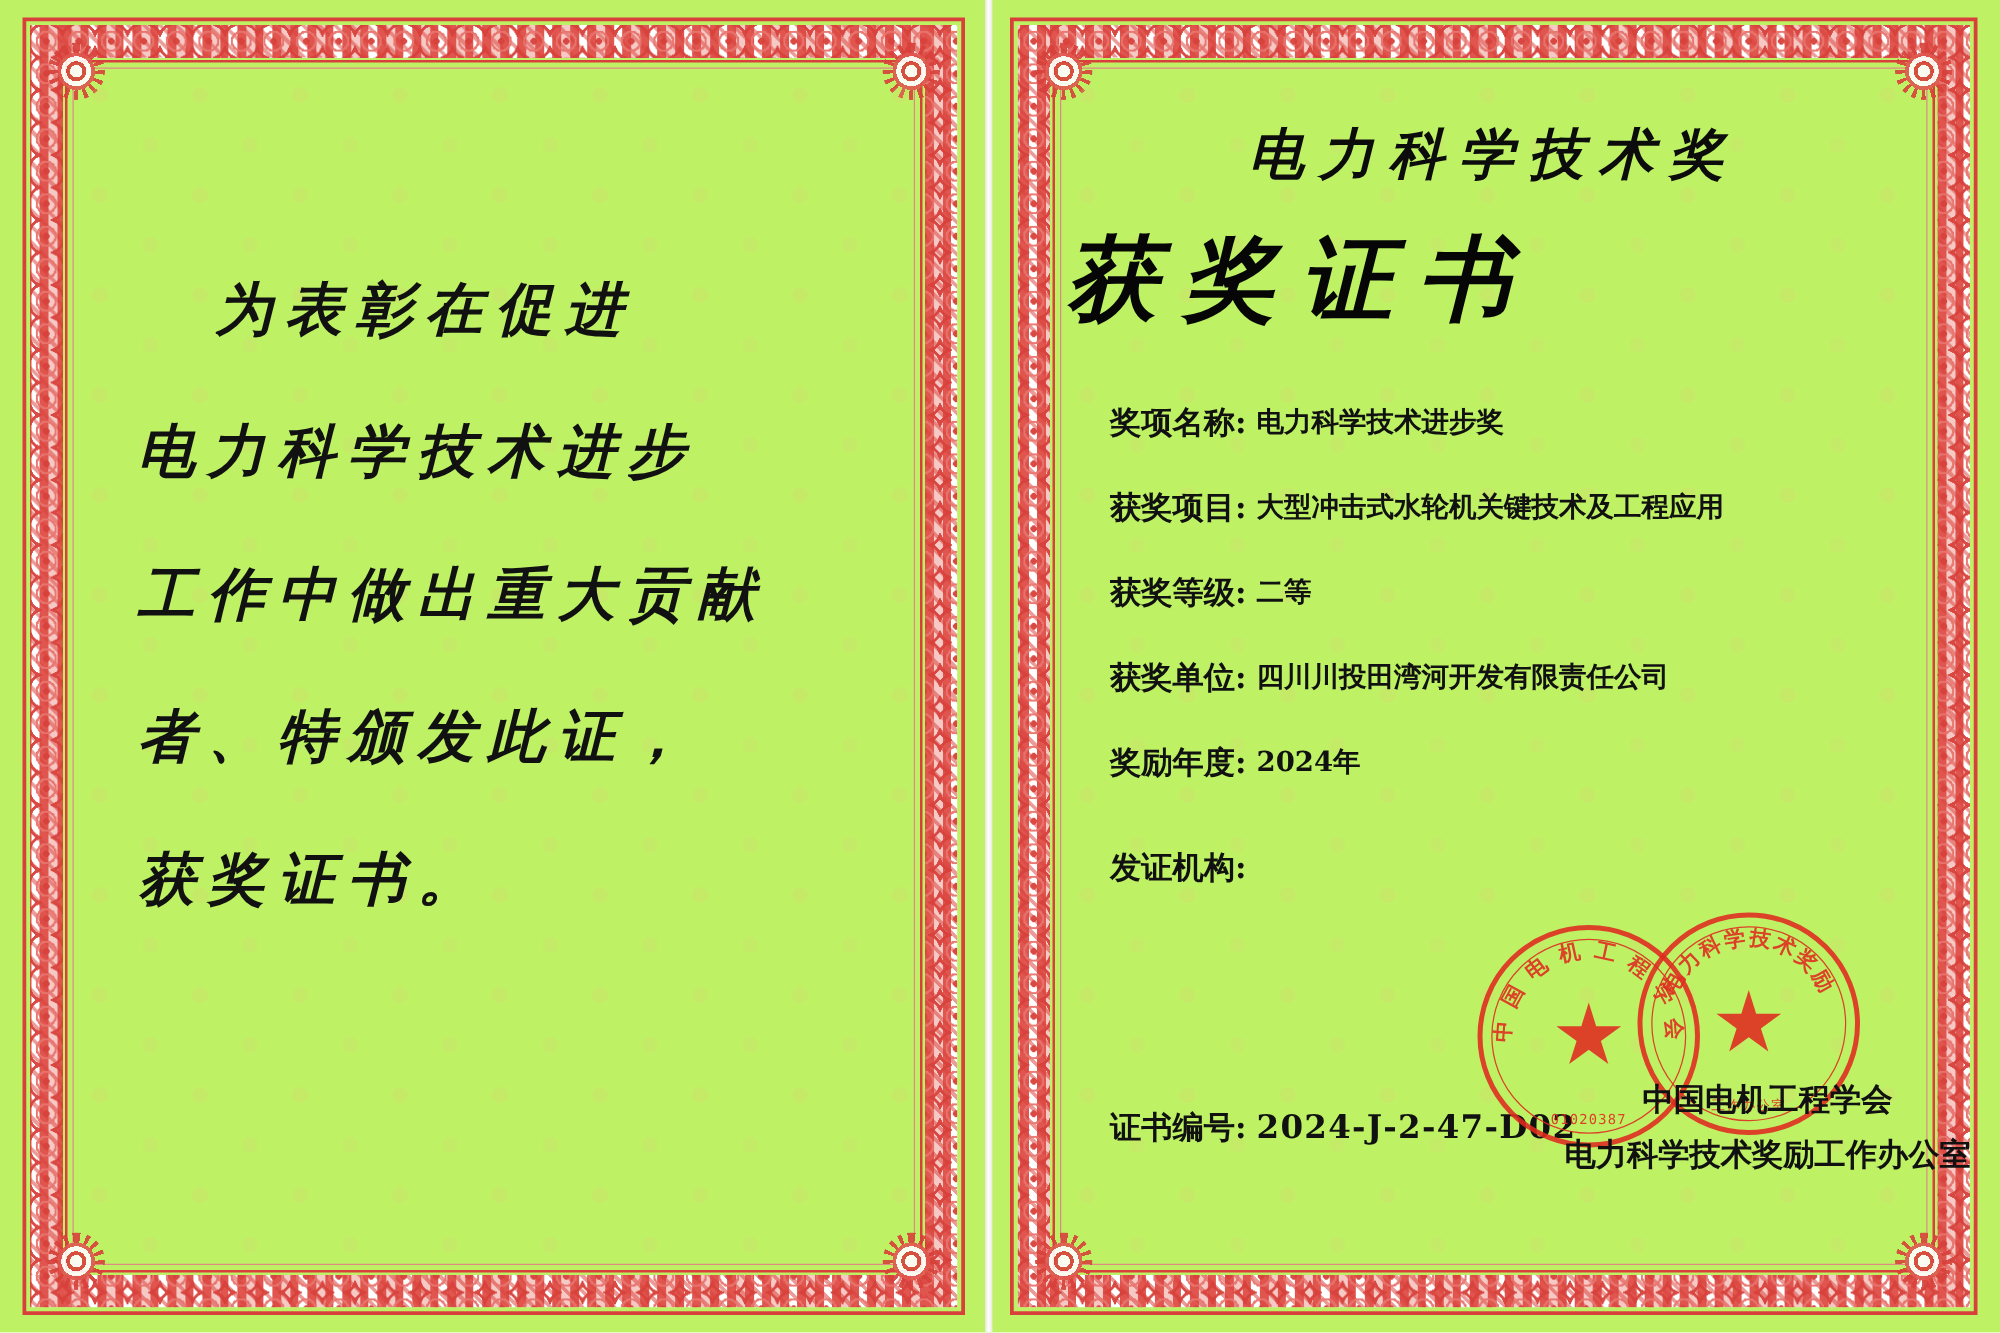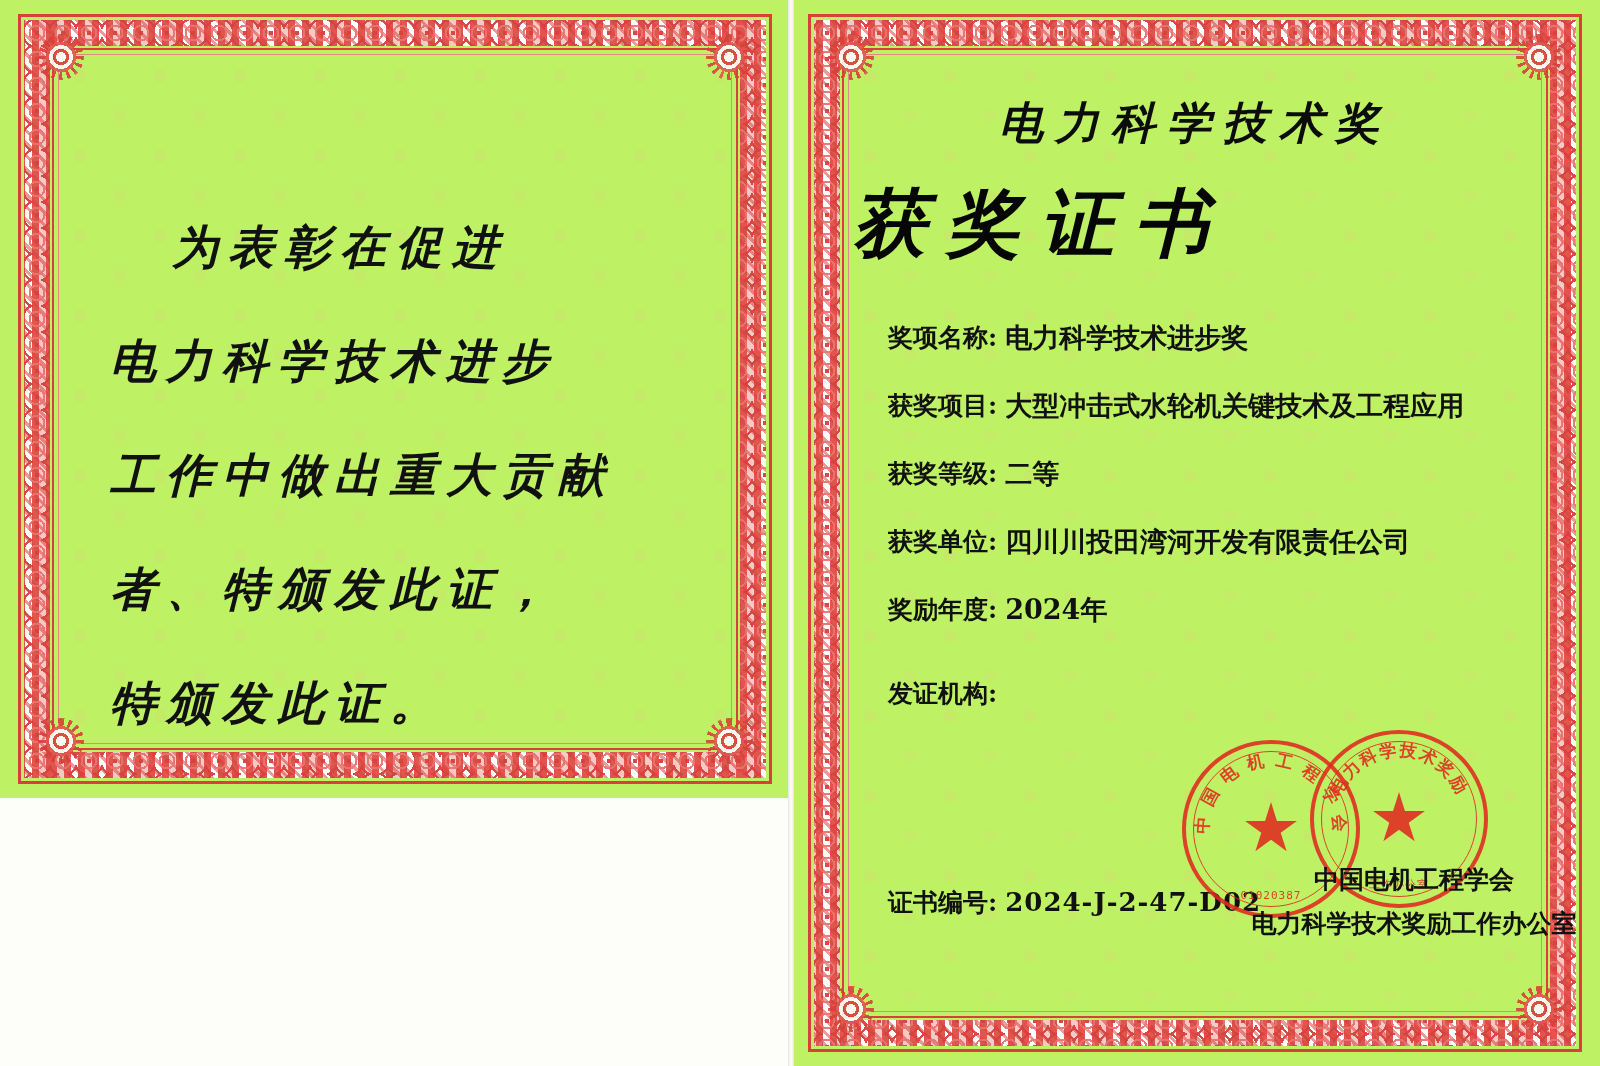--- a/index.html
+++ b/index.html
@@ -21,21 +21,21 @@
     background: #fdfdfa;
   }
   .page {
     position: relative;
     box-sizing: border-box;
     background: #bef264;
     overflow: hidden;
   }
   .page-left {
     width: 790px;
-    height: 798px;
+    height: 1066px;
   }
   .page-right {
     width: 810px;
     height: 1066px;
   }
   .gutter {
     position: absolute;
     left: 788px;
     top: 0;
     width: 6px;
@@ -174,21 +174,21 @@
     font-weight: 700;
     font-size: 25px;
     color: #111;
     white-space: nowrap;
     line-height: 38px;
   }
   .field-value {
     flex: 1 1 auto;
     margin-left: 8px;
     font-family: "DejaVu Serif", "Liberation Serif", serif;
-    font-size: 27px;
+    font-size: 22px;
     font-weight: 700;
     color: #111;
     line-height: 38px;
     word-break: break-all;
   }
   .field-issuer { margin-top: 46px; margin-bottom: 0; }
   .field-issuer .field-value { min-height: 120px; }
 
   .cert-no {
     margin-top: 88px;
@@ -293,21 +293,21 @@
     <div class="corner c-tr"></div>
     <div class="corner c-bl"></div>
     <div class="corner c-br"></div>
     <div class="texture"></div>
 
     <div class="citation">
       <div class="cit-1">为表彰在促进</div>
       <div>电力科学技术进步</div>
       <div>工作中做出重大贡献</div>
       <div>者、特颁发此证，</div>
-      <div>特颁发此证。</div>
+      <div>获奖证书。</div>
     </div>
   </div>
 
   <div class="gutter"></div>
 
   <div class="page page-right">
     <div class="frame frame-outer"></div>
     <div class="frame frame-band"></div>
     <div class="frame frame-scroll"></div>
     <div class="frame frame-inner"></div>

